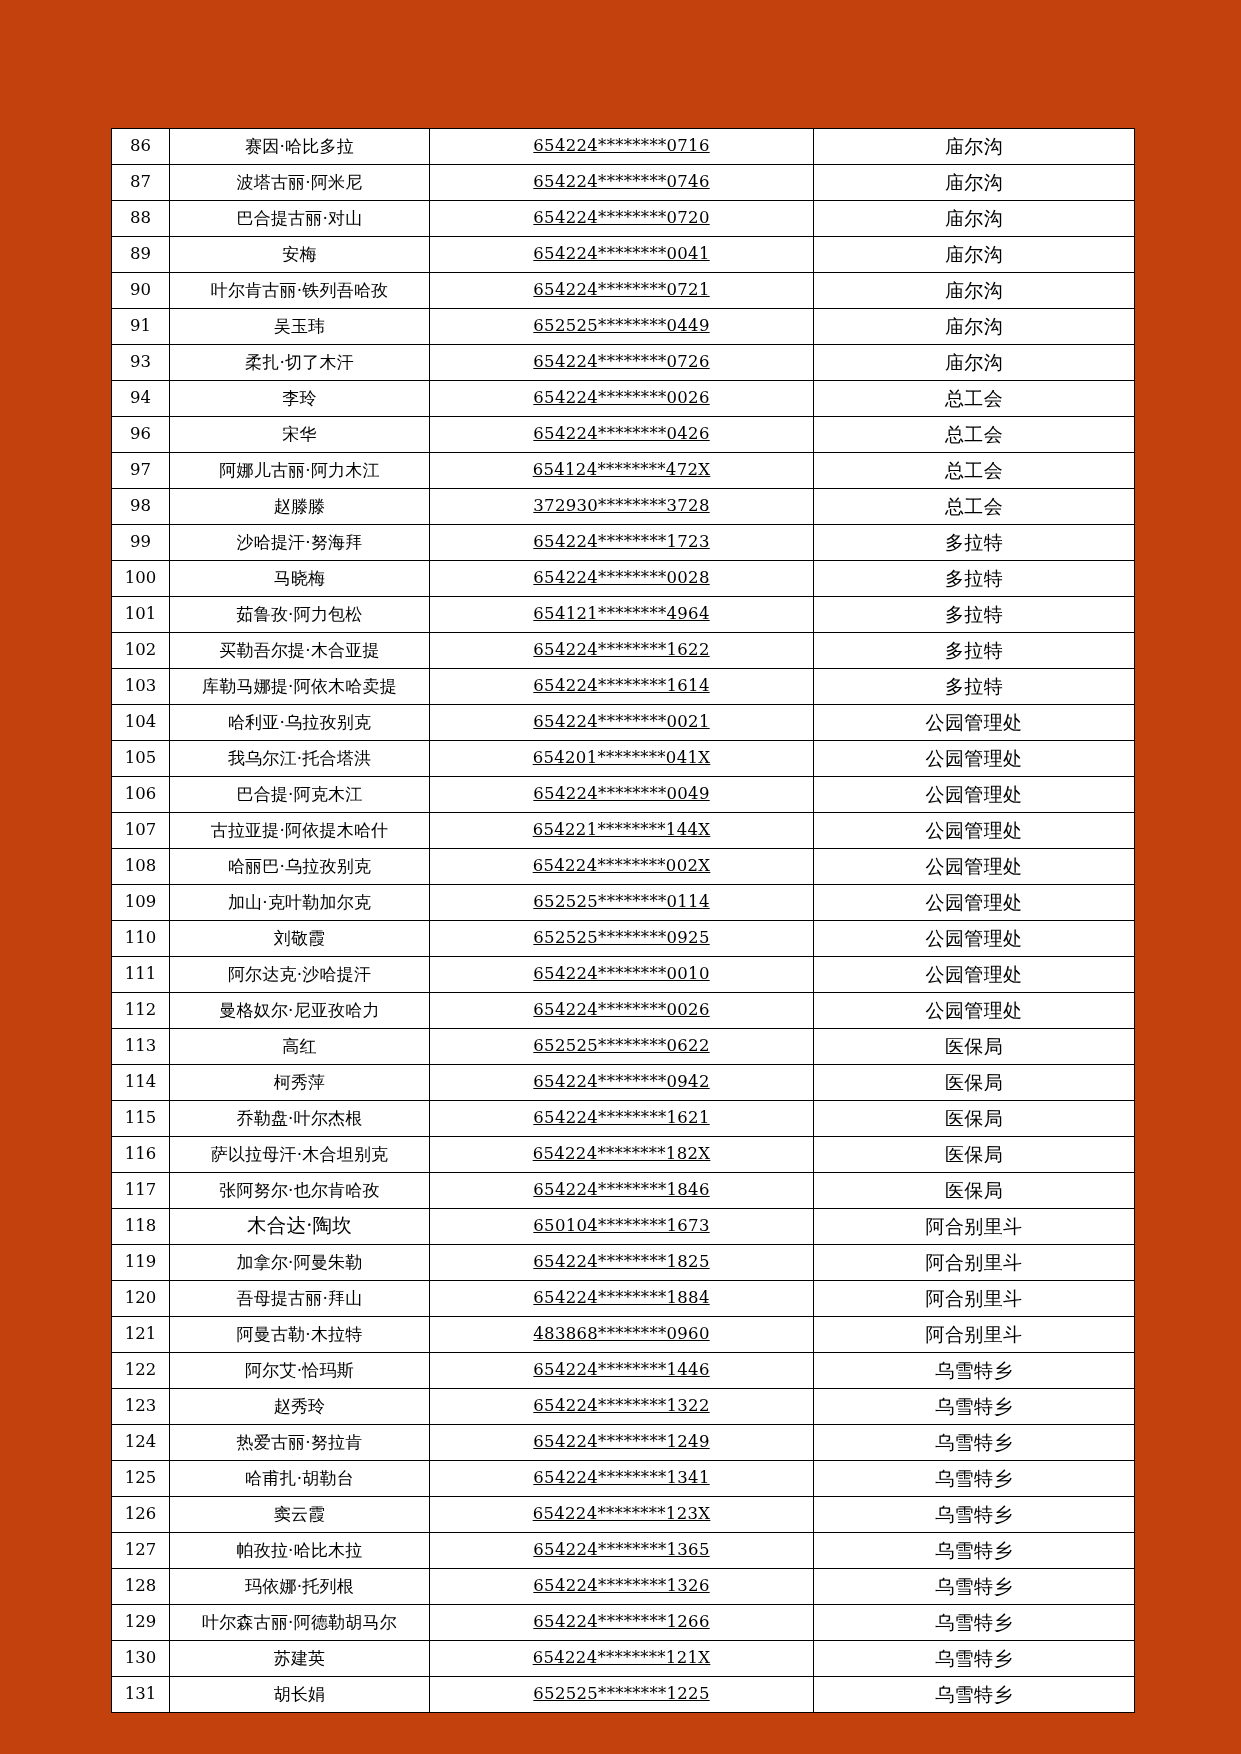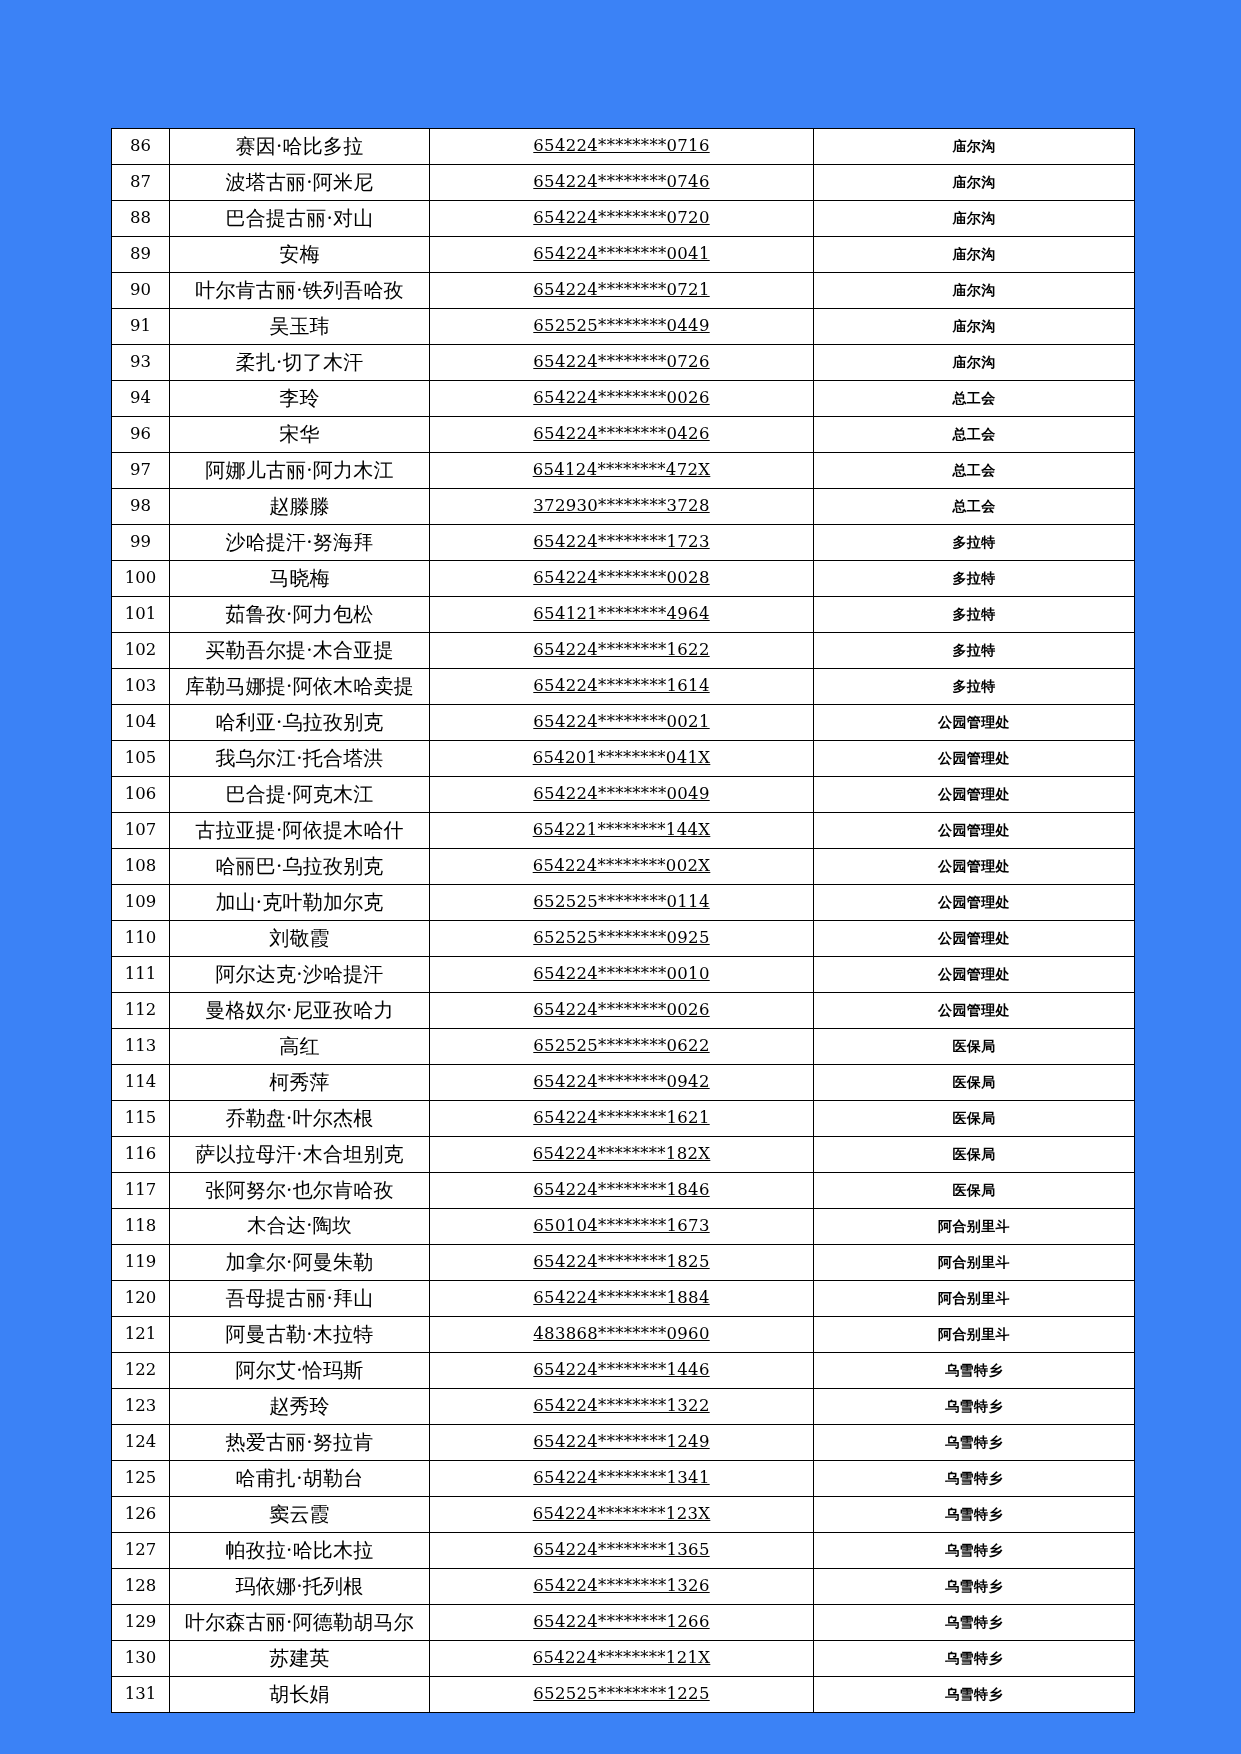--- a/index.html
+++ b/index.html
@@ -11,21 +11,21 @@
   body {
     width: 1241px;
     height: 1754px;
     font-family: "DejaVu Serif", "Liberation Serif", serif;
     -webkit-font-smoothing: antialiased;
   }
   .page {
     position: relative;
     width: 1241px;
     height: 1754px;
-    background: #3b82f6;
+    background: #c2410c;
     box-sizing: border-box;
   }
   .table-wrap {
     position: absolute;
     left: 111px;
     top: 128px;
     width: 1023px;
   }
   table.roster {
     border-collapse: collapse;
@@ -47,37 +47,36 @@
     color: #000000;
     line-height: 1.15;
     overflow: hidden;
     white-space: nowrap;
   }
   td.cell-index {
     font-size: 16.5px;
     font-family: "DejaVu Serif", "Liberation Serif", serif;
   }
   td.cell-name {
-    font-size: 20px;
+    font-size: 17px;
     letter-spacing: 0.2px;
   }
   td.cell-name.wide {
     font-size: 19.5px;
     text-align: center;
   }
   td.cell-id {
     font-size: 16.5px;
     letter-spacing: 0.3px;
     font-family: "DejaVu Serif", "Liberation Serif", serif;
     text-decoration: underline;
   }
   td.cell-unit {
-    font-size: 14px;
+    font-size: 19px;
     letter-spacing: 0.4px;
-    font-weight: bold;
   }
 </style>
 </head>
 <body>
 
 <div class="page">
   <div class="table-wrap">
     <table class="roster">
       <colgroup>
         <col class="c-index">

